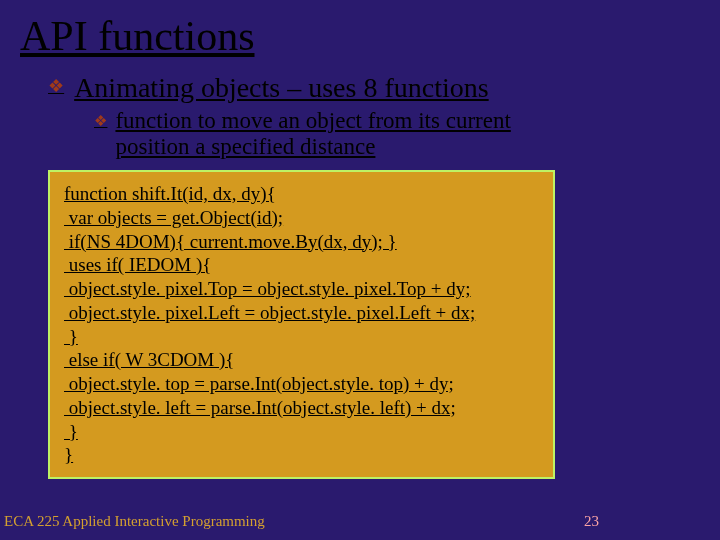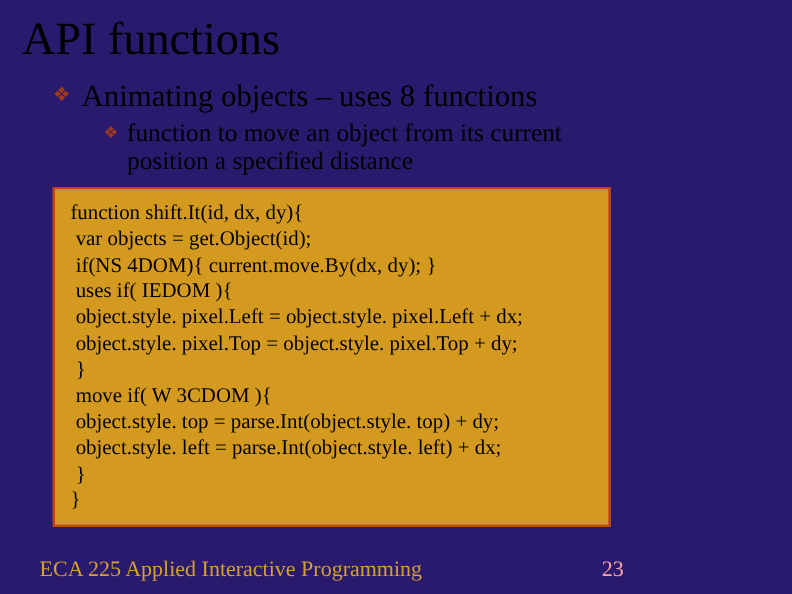--- a/index.html
+++ b/index.html
@@ -12,20 +12,21 @@
     color: #000;
     overflow: hidden;
     position: relative;
   }
   .slide {
     width: 603px;
     height: 540px;
     position: relative;
     box-sizing: border-box;
     padding: 12px 20px 0 20px;
+    text-decoration: underline;
   }
   .title {
     color: #000;
     font-size: 42px;
     margin: 0 0 12px 0;
     font-weight: normal;
   }
   .level1 {
     display: flex;
     align-items: flex-start;
@@ -49,40 +50,40 @@
   }
   .bullet-sm {
     color: #a03a1a;
     font-size: 15px;
     margin-right: 8px;
     line-height: 1.8;
     flex-shrink: 0;
   }
   .code-box {
     background: #d49a1f;
-    border: 2px solid #c2410c;
+    border: 2px solid #bef264;
     margin: 0 28px 0 28px;
     padding: 10px 14px 10px 14px;
     color: #000;
     font-family: "Times New Roman", Times, serif;
     font-size: 19px;
     line-height: 1.25;
   }
   .code-line {
     white-space: pre;
   }
   .footer {
     position: absolute;
     bottom: 10px;
     left: 0;
     right: 0;
-    padding: 0 36px;
+    padding: 0 4px;
     display: flex;
     justify-content: space-between;
-    font-size: 20px;
+    font-size: 15px;
   }
   .footer-left {
     color: #d4a030;
   }
   .footer-right {
     color: #fca5a5;
   }
 </style>
 </head>
 <body>
@@ -99,24 +100,24 @@
   <div class="level2">
     <span class="bullet-sm">❖</span>
     <span>function to move an object from its current position a specified distance</span>
   </div>
 
   <div class="code-box">
     <div class="code-line">function shift.It(id, dx, dy){</div>
     <div class="code-line"> var objects = get.Object(id);</div>
     <div class="code-line"> if(NS 4DOM){ current.move.By(dx, dy); }</div>
     <div class="code-line"> uses if( IEDOM ){</div>
+    <div class="code-line"> object.style. pixel.Top = object.style. pixel.Top + dy;</div>
     <div class="code-line"> object.style. pixel.Left = object.style. pixel.Left + dx;</div>
-    <div class="code-line"> object.style. pixel.Top = object.style. pixel.Top + dy;</div>
     <div class="code-line"> }</div>
-    <div class="code-line"> move if( W 3CDOM ){</div>
+    <div class="code-line"> else if( W 3CDOM ){</div>
     <div class="code-line"> object.style. top = parse.Int(object.style. top) + dy;</div>
     <div class="code-line"> object.style. left = parse.Int(object.style. left) + dx;</div>
     <div class="code-line"> }</div>
     <div class="code-line">}</div>
   </div>
 
   <div class="footer">
     <span class="footer-left">ECA 225   Applied Interactive Programming</span>
     <span class="footer-right">23</span>
   </div>

